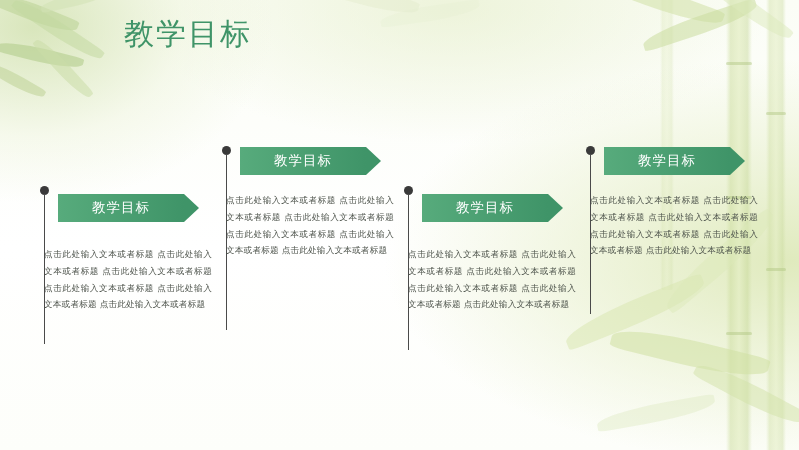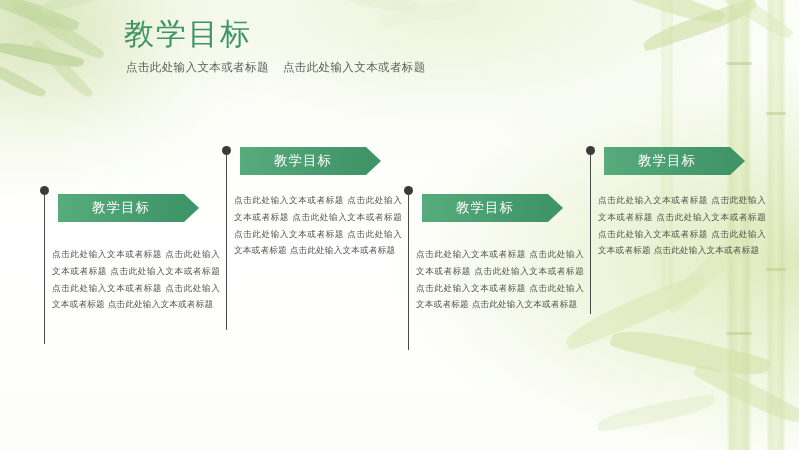--- a/index.html
+++ b/index.html
@@ -117,21 +117,21 @@
     left: 126px;
     top: 0;
     width: 0;
     height: 0;
     border-top: 14px solid transparent;
     border-bottom: 14px solid transparent;
     border-left: 15px solid #3f9468;
   }
   .body-text {
     position: absolute;
-    left: 8px;
+    left: 0;
     width: 168px;
     font-size: 8.6px;
     line-height: 1.95;
     color: #4e544c;
     font-family: "DejaVu Sans", "Liberation Sans", sans-serif;
     text-align: justify;
     letter-spacing: 0.2px;
   }
 
   
@@ -189,24 +189,20 @@
     <div class="leaf" style="left:690px; top:-2px;  width:110px; height:16px; background:#dceabb; opacity:.5; transform:rotate(36deg);"></div>
 
     <div class="leaf" style="left:560px; top:300px; width:150px; height:24px; background:#d7e5ae; opacity:.5; transform:rotate(-22deg);"></div>
     <div class="leaf" style="left:610px; top:340px; width:160px; height:26px; background:#cfe0a2; opacity:.55; transform:rotate(14deg);"></div>
     <div class="leaf" style="left:650px; top:250px; width:140px; height:22px; background:#dbe8b8; opacity:.45; transform:rotate(-40deg);"></div>
     <div class="leaf" style="left:690px; top:384px; width:120px; height:20px; background:#d2e2a8; opacity:.5; transform:rotate(28deg);"></div>
     <div class="leaf" style="left:596px; top:404px; width:120px; height:18px; background:#dde9bd; opacity:.4; transform:rotate(-10deg);"></div>
   </div>
 
   <div class="title">教学目标</div>
-  <div class="subtitle">
-    <span>点击此处输入文本或者标题</span>
-    <span>点击此处输入文本或者标题</span>
-  </div>
 
   <div class="col" id="col1">
     <div class="dot"></div>
     <div class="rule"></div>
     <div class="banner">教学目标</div>
     <div class="body-text">点击此处输入文本或者标题  点击此处输入文本或者标题  点击此处输入文本或者标题  点击此处输入文本或者标题  点击此处输入文本或者标题  点击此处输入文本或者标题</div>
   </div>
 
   <div class="col" id="col2">
     <div class="dot"></div>

